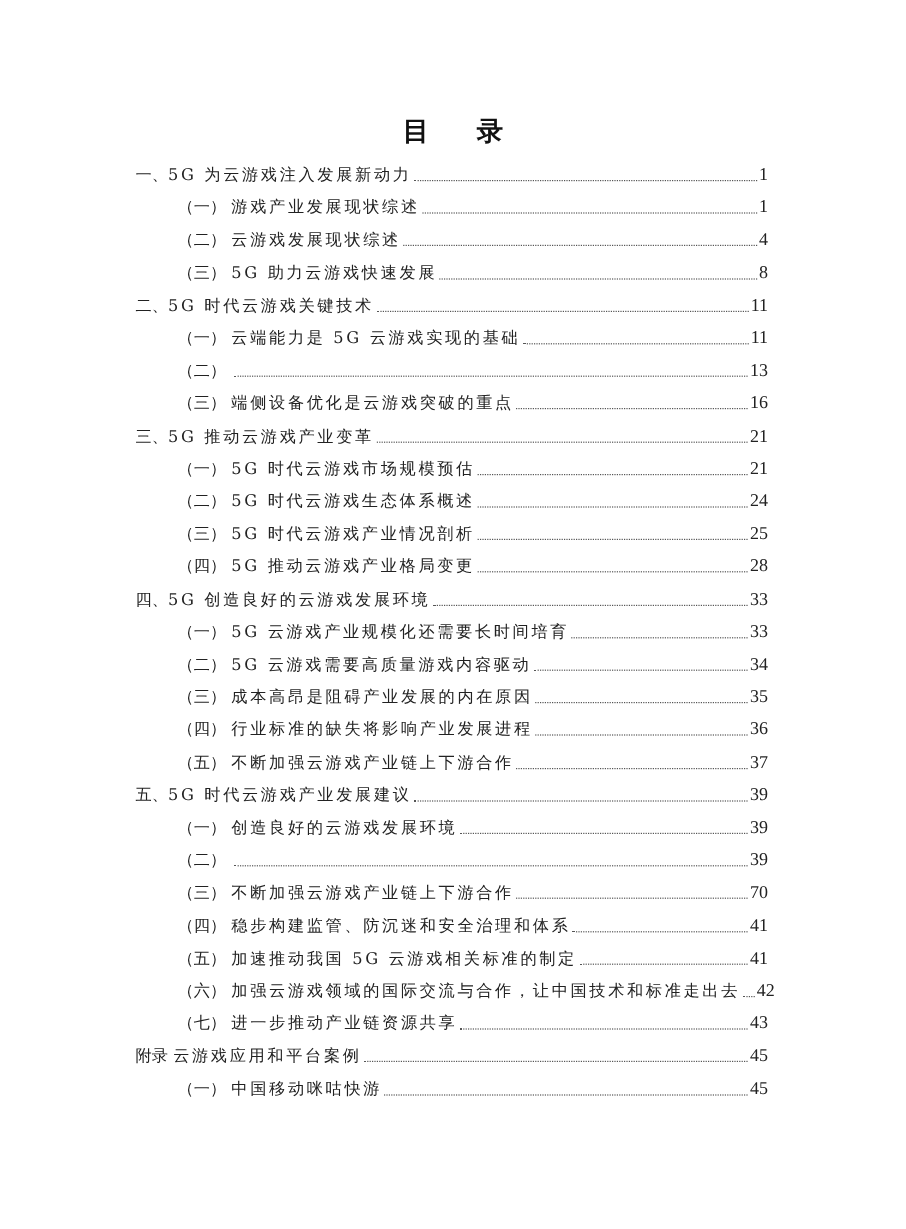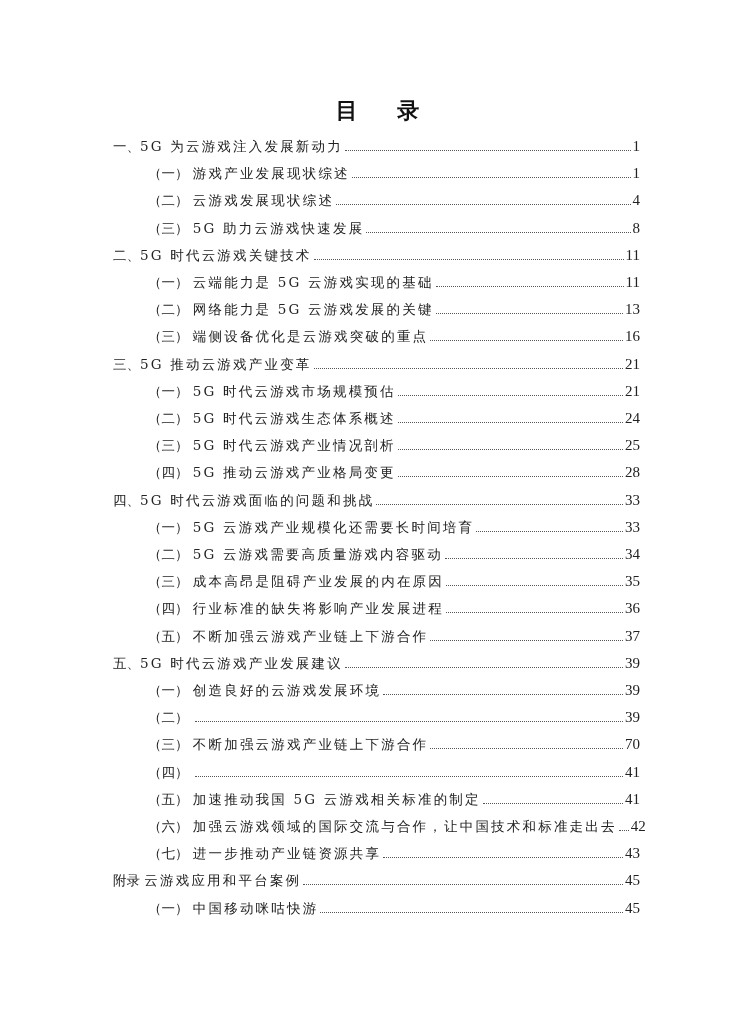--- a/index.html
+++ b/index.html
@@ -62,21 +62,20 @@
         <span class="pg">11</span>
       </div>
       <div class="entry l2" style="top: 138px;">
         <span class="num">（一） </span>
         <span class="txt">云端能力是 5G 云游戏实现的基础</span>
         <span class="dots"></span>
         <span class="pg">11</span>
       </div>
       <div class="entry l2" style="top: 165.2px;">
         <span class="num">（二） </span>
-        <span class="txt">网络能力是 5G 云游戏发展的关键</span>
         <span class="dots"></span>
         <span class="pg">13</span>
       </div>
       <div class="entry l2" style="top: 192.4px;">
         <span class="num">（三） </span>
         <span class="txt">端侧设备优化是云游戏突破的重点</span>
         <span class="dots"></span>
         <span class="pg">16</span>
       </div>
       <div class="entry l1" style="top: 219.6px;">
@@ -104,21 +103,21 @@
         <span class="pg">25</span>
       </div>
       <div class="entry l2" style="top: 328.4px;">
         <span class="num">（四） </span>
         <span class="txt">5G 推动云游戏产业格局变更</span>
         <span class="dots"></span>
         <span class="pg">28</span>
       </div>
       <div class="entry l1" style="top: 355.6px;">
         <span class="num">四、</span>
-        <span class="txt">5G 时代云游戏面临的问题和挑战</span>
+        <span class="txt">5G 创造良好的云游戏发展环境</span>
         <span class="dots"></span>
         <span class="pg">33</span>
       </div>
       <div class="entry l2" style="top: 382.8px;">
         <span class="num">（一） </span>
         <span class="txt">5G 云游戏产业规模化还需要长时间培育</span>
         <span class="dots"></span>
         <span class="pg">33</span>
       </div>
       <div class="entry l2" style="top: 410px;">
@@ -163,20 +162,21 @@
         <span class="pg">39</span>
       </div>
       <div class="entry l2" style="top: 600.4px;">
         <span class="num">（三） </span>
         <span class="txt">不断加强云游戏产业链上下游合作</span>
         <span class="dots"></span>
         <span class="pg">70</span>
       </div>
       <div class="entry l2" style="top: 627.6px;">
         <span class="num">（四） </span>
+        <span class="txt">稳步构建监管、防沉迷和安全治理和体系</span>
         <span class="dots"></span>
         <span class="pg">41</span>
       </div>
       <div class="entry l2" style="top: 654.8px;">
         <span class="num">（五） </span>
         <span class="txt">加速推动我国 5G 云游戏相关标准的制定</span>
         <span class="dots"></span>
         <span class="pg">41</span>
       </div>
       <div class="entry l2" style="top: 682px;">

